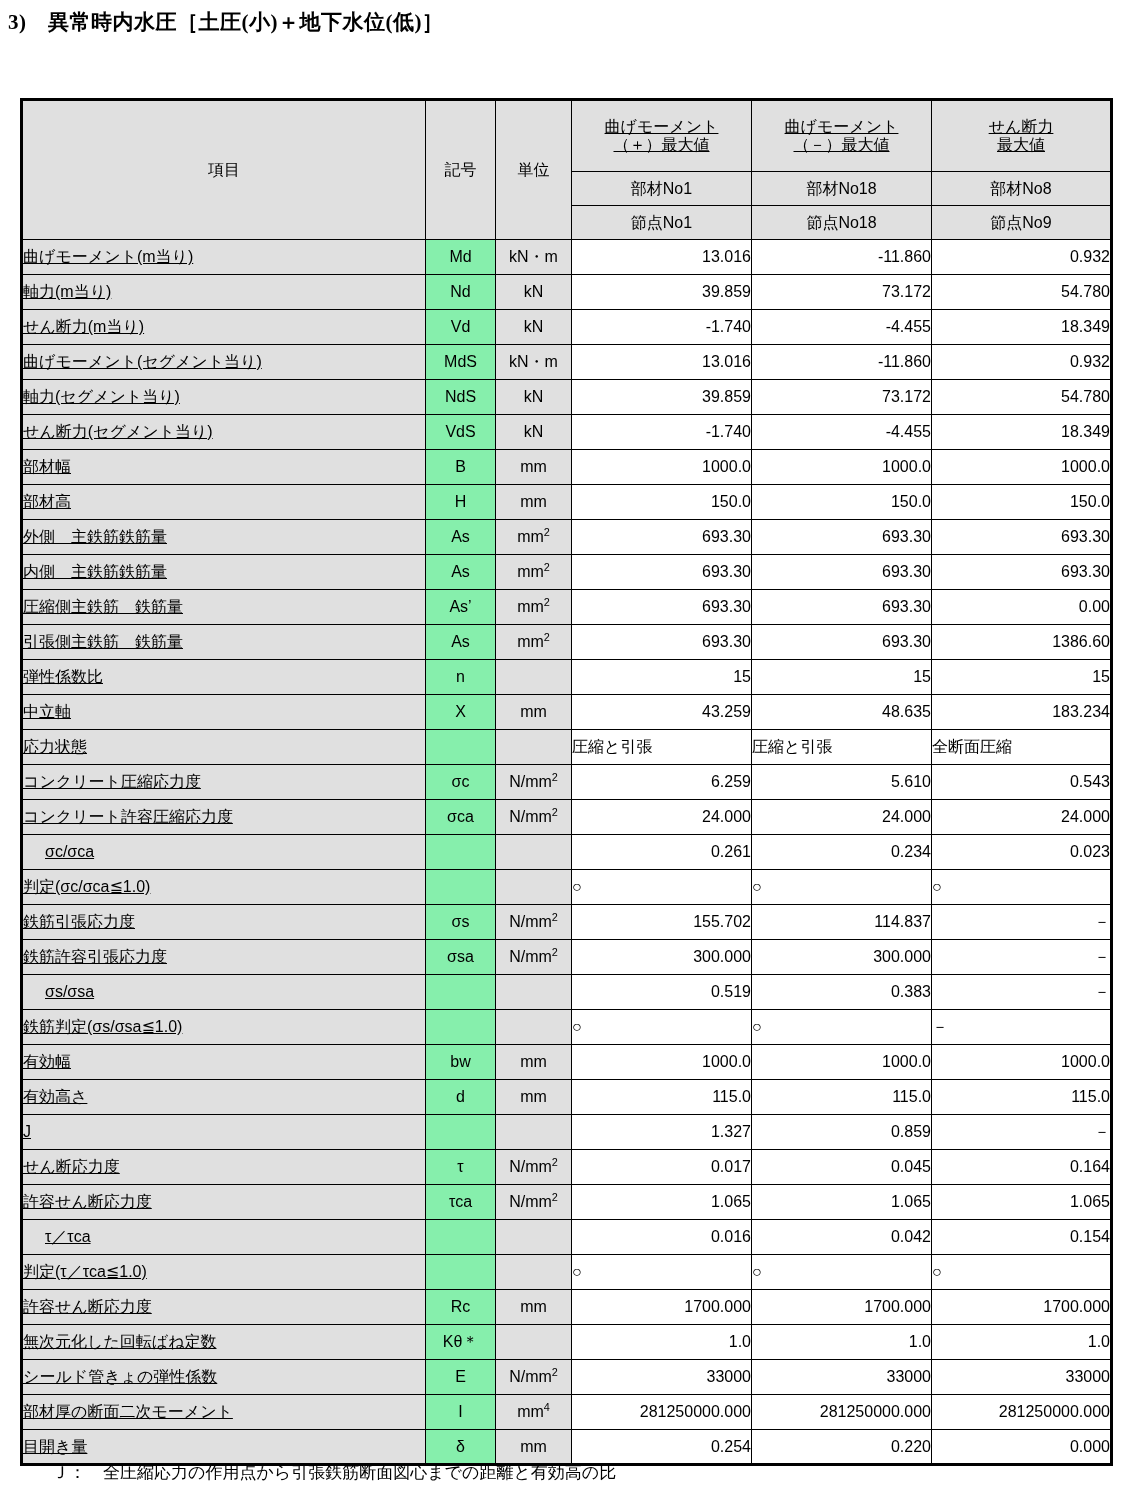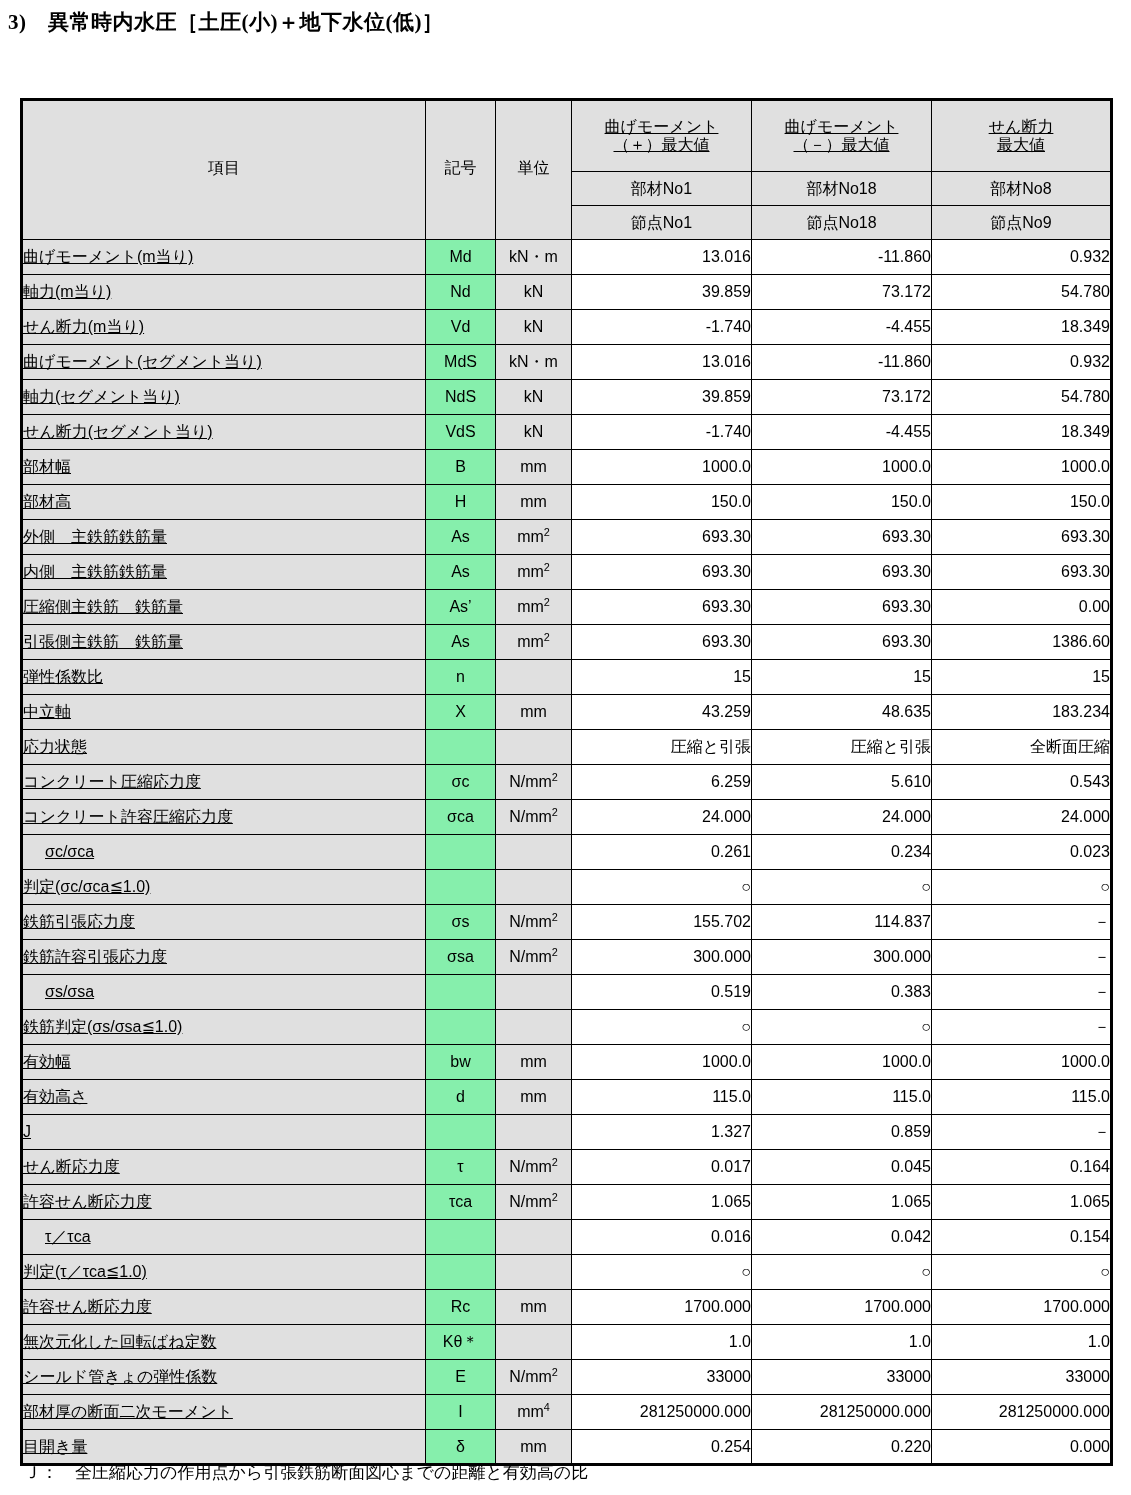--- a/index.html
+++ b/index.html
@@ -58,21 +58,20 @@
   .hdr {
     background: #e0e0e0;
     text-align: center;
     vertical-align: middle;
     height: 36px;
   }
   .hdr-tall {
     background: #e0e0e0;
     text-align: center;
     vertical-align: middle;
-    font-family: Liberation Mono, monospace;
   }
   .hdr2 {
     background: #e0e0e0;
     text-align: center;
     vertical-align: middle;
     height: 34px;
   }
   .lbl {
     background: #e0e0e0;
     text-align: left;
@@ -100,35 +99,35 @@
   }
   .val {
     background: #ffffff;
     text-align: right;
     vertical-align: middle;
     padding-right: 12px;
     height: 35px;
     white-space: nowrap;
   }
   .val.ctr {
-    text-align: right;
+    text-align: left;
     padding-right: 0;
   }
   .twoline {
     line-height: 1.45;
     text-decoration: underline;
   }
   sup {
     font-size: 0.68em;
     vertical-align: super;
     line-height: 0;
   }
   .footnote {
     position: absolute;
-    left: 24px;
+    left: 52px;
     top: 1461px;
     font-size: 17px;
     font-family: "Liberation Sans", "DejaVu Sans", sans-serif;
     white-space: nowrap;
   }
   .circ {
     font-size: 15px;
   }
   .colw-item { width: 404px; }
   .colw-sym  { width: 70px; }

